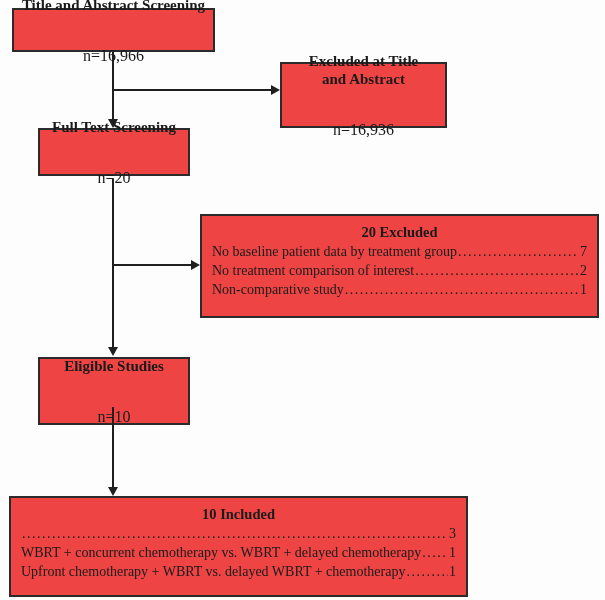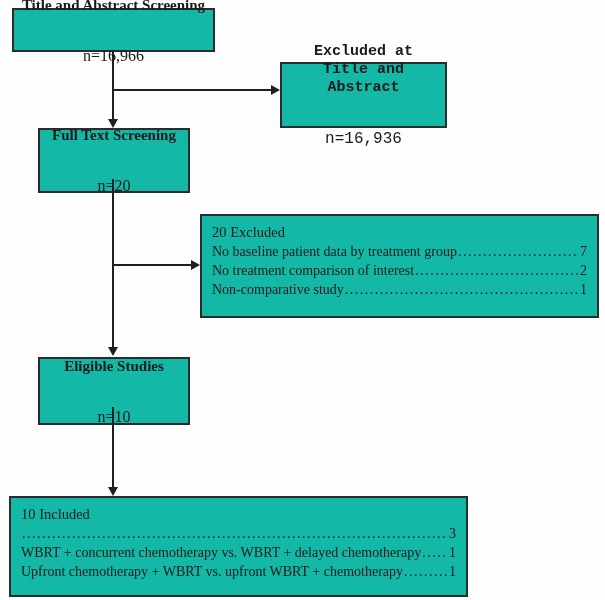--- a/index.html
+++ b/index.html
@@ -11,21 +11,21 @@
   }
   #canvas {
     position: relative;
     width: 605px;
     height: 600px;
     background: #fdfdfd;
     overflow: hidden;
   }
   .box {
     position: absolute;
-    background: #14b8a6;
+    background: #ef4444;
     border: 2px solid #2b2b2b;
     box-sizing: border-box;
     gap: 33px;
   }
   .box.centered {
     display: flex;
     flex-direction: column;
     justify-content: center;
     align-items: center;
     text-align: center;
@@ -37,23 +37,24 @@
   }
   .box-count {
     font-size: 16px;
     line-height: 18px;
   }
   .list-box {
     padding: 6px 10px 4px 10px;
     font-size: 14px;
   }
   .list-title {
-    font-weight: normal;
+    font-weight: bold;
     font-size: 14.5px;
     line-height: 20px;
+    text-align: center;
   }
   .leader-row {
     display: flex;
     align-items: center;
     line-height: 19px;
     white-space: nowrap;
   }
   .leader-row .row-label {
     flex: 0 0 auto;
   }
@@ -96,26 +97,26 @@
   <div class="box centered" style="left:12px; top:8px; width:203px; height:44px;">
     <div class="box-title">Title and Abstract Screening</div>
     <div class="box-count">n=16,966</div>
   </div>
 
   <div class="line" style="left:112px; top:52px; width:2px; height:68px;"></div>
   <div class="arrow-down" style="left:108px; top:119px;"></div>
   <div class="line" style="left:112px; top:89px; width:160px; height:2px;"></div>
   <div class="arrow-right" style="left:271px; top:85px;"></div>
 
-  <div class="box centered" style="left:280px; top:62px; width:167px; height:66px; padding:8px 14px;font-family:Liberation Mono, monospace;">
+  <div class="box centered" style="left:280px; top:62px; width:167px; height:66px; padding:8px 14px;">
     <div class="box-title">Excluded at Title and Abstract</div>
     <div class="box-count">n=16,936</div>
   </div>
 
-  <div class="box centered" style="left:38px; top:128px; width:152px; height:65px;">
+  <div class="box centered" style="left:38px; top:128px; width:152px; height:48px;">
     <div class="box-title">Full Text Screening</div>
     <div class="box-count">n=20</div>
   </div>
 
   <div class="line" style="left:112px; top:179px; width:2px; height:169px;"></div>
   <div class="arrow-down" style="left:108px; top:347px;"></div>
   <div class="line" style="left:112px; top:264px; width:80px; height:2px;"></div>
   <div class="arrow-right" style="left:191px; top:260px;"></div>
 
   <div class="box list-box" style="left:200px; top:214px; width:399px; height:104px;">
@@ -150,19 +151,19 @@
     <div class="leader-row">
       <span class="dots"></span>
       <span class="row-value">3</span>
     </div>
     <div class="leader-row">
       <span class="row-label">WBRT + concurrent chemotherapy vs. WBRT + delayed chemotherapy</span>
       <span class="dots"></span>
       <span class="row-value">1</span>
     </div>
     <div class="leader-row">
-      <span class="row-label">Upfront chemotherapy + WBRT vs. upfront WBRT + chemotherapy</span>
+      <span class="row-label">Upfront chemotherapy + WBRT vs. delayed WBRT + chemotherapy</span>
       <span class="dots"></span>
       <span class="row-value">1</span>
     </div>
   </div>
 
 </div>
 
 </body></html>

